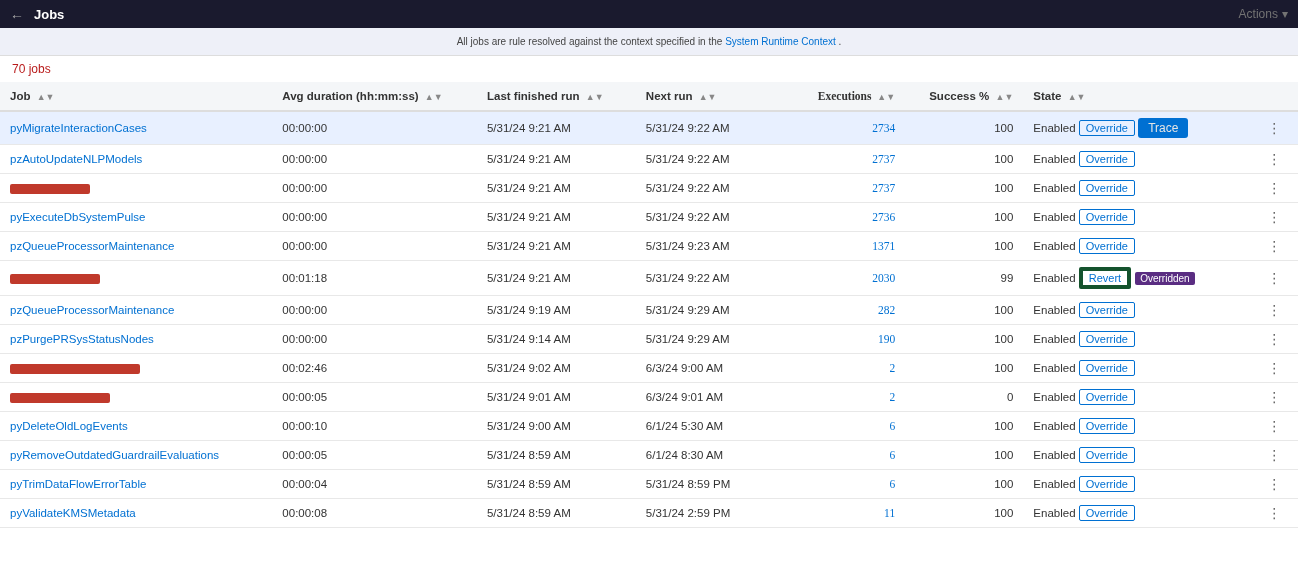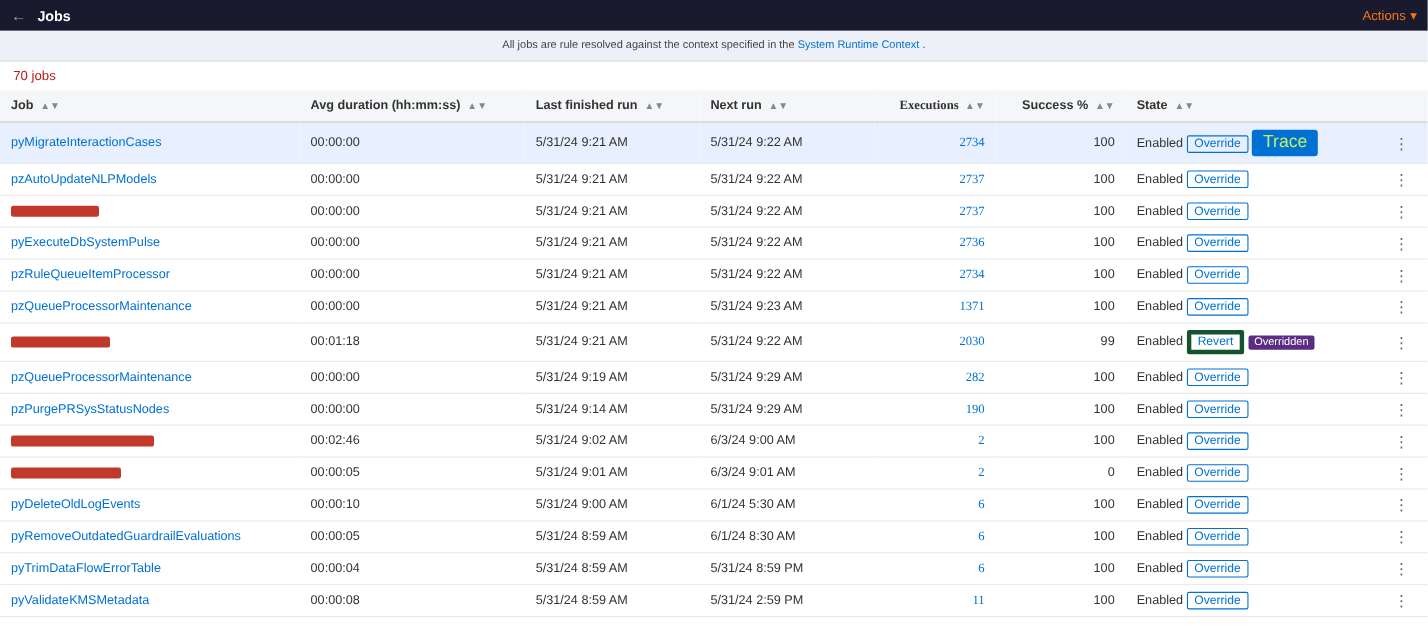--- a/index.html
+++ b/index.html
@@ -23,21 +23,21 @@
       font-size: 13px;
       font-weight: bold;
       color: #fff;
     }
     .top-bar .actions-btn {
       margin-left: auto;
       display: flex;
       gap: 4px;
       cursor: pointer;
       font-size: 12px;
-      color: #f97316;
+      color: #737373;
     }
 
     .info-bar {
       background: #eef0f8;
       text-align: center;
       padding: 8px;
       font-size: 10px;
       color: #444;
       border-bottom: 1px solid #ddd;
     }
@@ -139,23 +139,23 @@
       background: transparent;
       border: none;
       cursor: pointer;
       font-size: 14px;
       color: #666;
       padding: 0 4px;
     }
 
     .trace-popup {
       background: #0070d2;
-      color: #bef264;
+      color: #e5e5e5;
       padding: 3px 10px;
-      font-size: 16px;
+      font-size: 12px;
       border-radius: 3px;
       display: inline-block;
       cursor: pointer;
     }
 
     .redacted {
       display: inline-block;
       background: #c0392b;
       height: 10px;
       border-radius: 2px;
@@ -265,30 +265,20 @@
           <td class="col-job"><a class="job-link">pyExecuteDbSystemPulse</a></td>
           <td class="col-avg">00:00:00</td>
           <td class="col-last">5/31/24 9:21 AM</td>
           <td class="col-next">5/31/24 9:22 AM</td>
           <td class="col-exec"><a class="exec-link">2736</a></td>
           <td class="col-success">100</td>
           <td class="col-state"><span class="state-enabled">Enabled </span><button class="btn-override">Override</button></td>
           <td class="col-menu"><button class="dots-btn">⋮</button></td>
         </tr>
         <tr>
-          <td class="col-job"><a class="job-link">pzRuleQueueItemProcessor</a></td>
-          <td class="col-avg">00:00:00</td>
-          <td class="col-last">5/31/24 9:21 AM</td>
-          <td class="col-next">5/31/24 9:22 AM</td>
-          <td class="col-exec"><a class="exec-link">2734</a></td>
-          <td class="col-success">100</td>
-          <td class="col-state"><span class="state-enabled">Enabled </span><button class="btn-override">Override</button></td>
-          <td class="col-menu"><button class="dots-btn">⋮</button></td>
-        </tr>
-        <tr>
           <td class="col-job"><a class="job-link">pzQueueProcessorMaintenance</a></td>
           <td class="col-avg">00:00:00</td>
           <td class="col-last">5/31/24 9:21 AM</td>
           <td class="col-next">5/31/24 9:23 AM</td>
           <td class="col-exec"><a class="exec-link">1371</a></td>
           <td class="col-success">100</td>
           <td class="col-state"><span class="state-enabled">Enabled </span><button class="btn-override">Override</button></td>
           <td class="col-menu"><button class="dots-btn">⋮</button></td>
         </tr>
         <tr>

